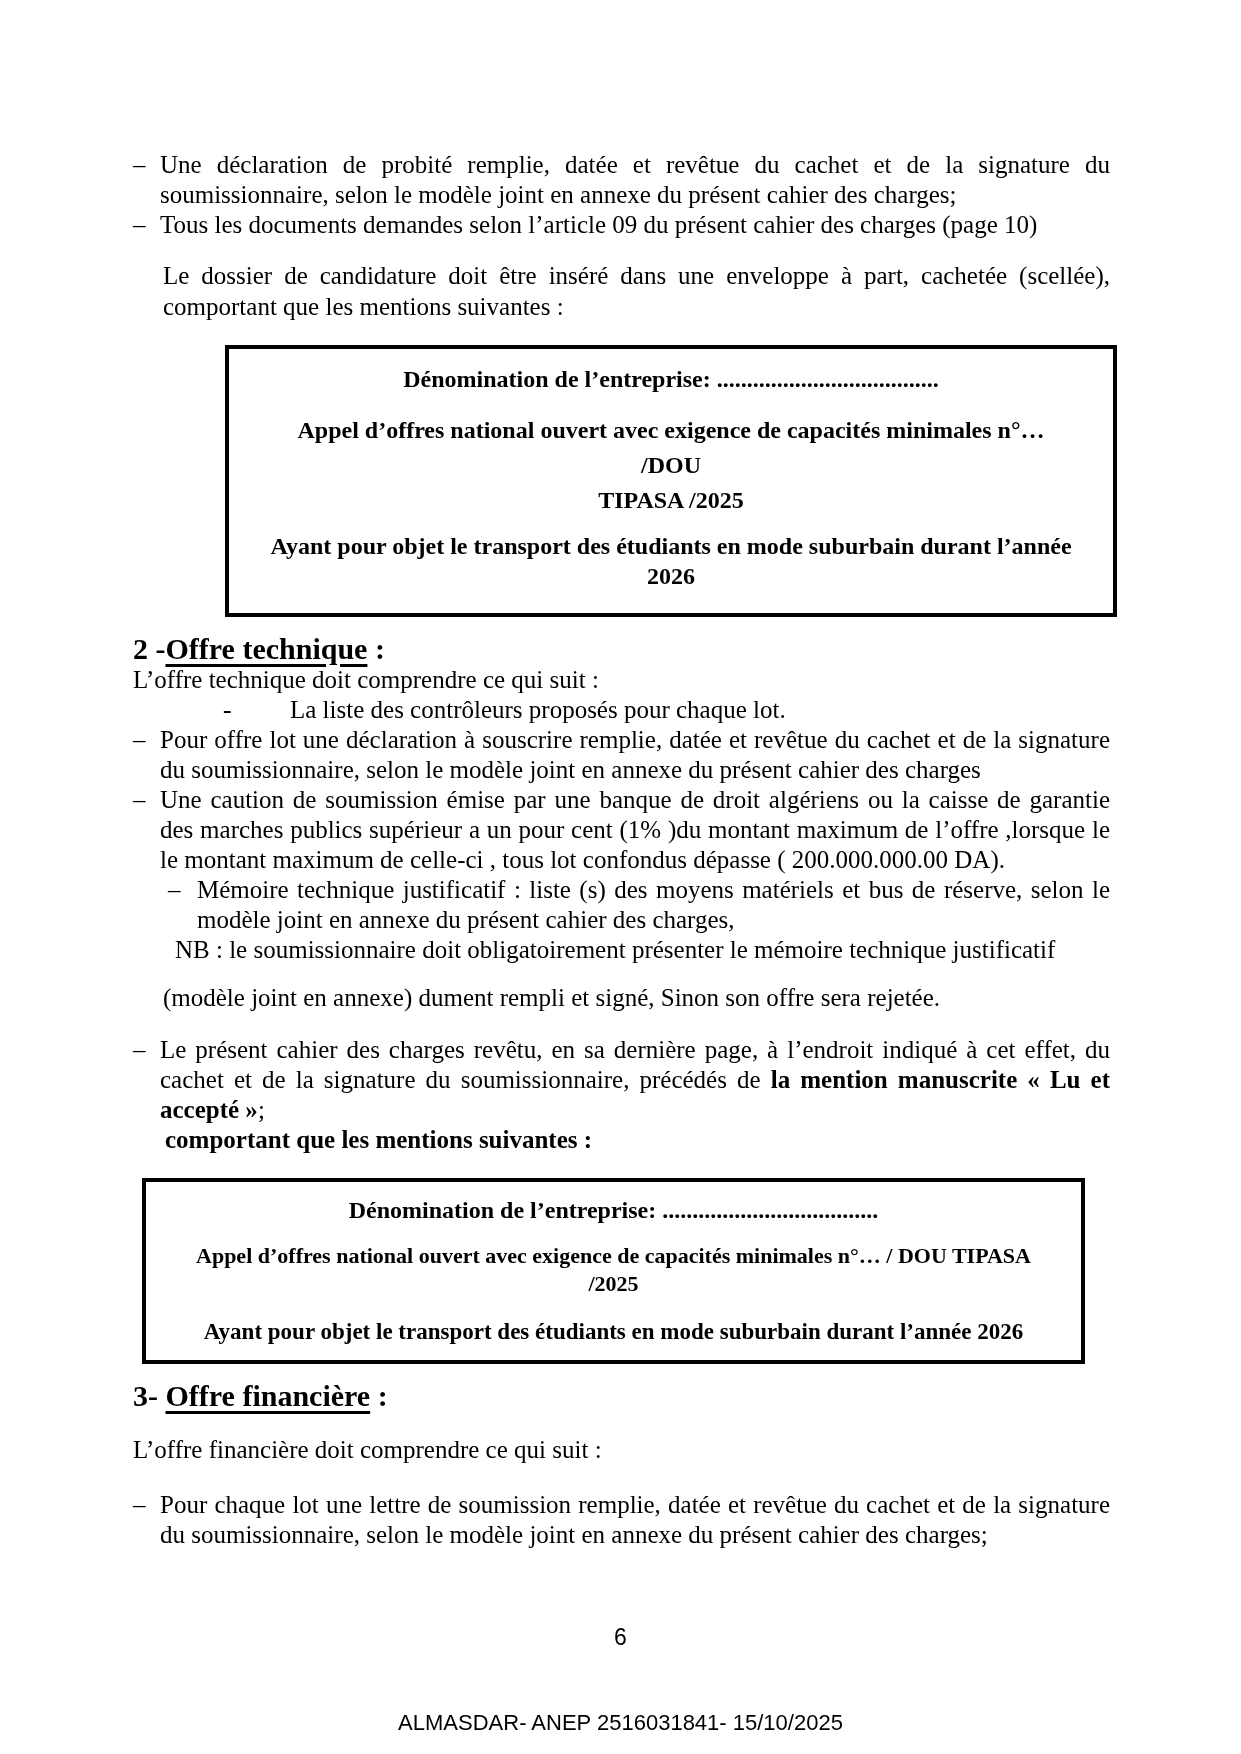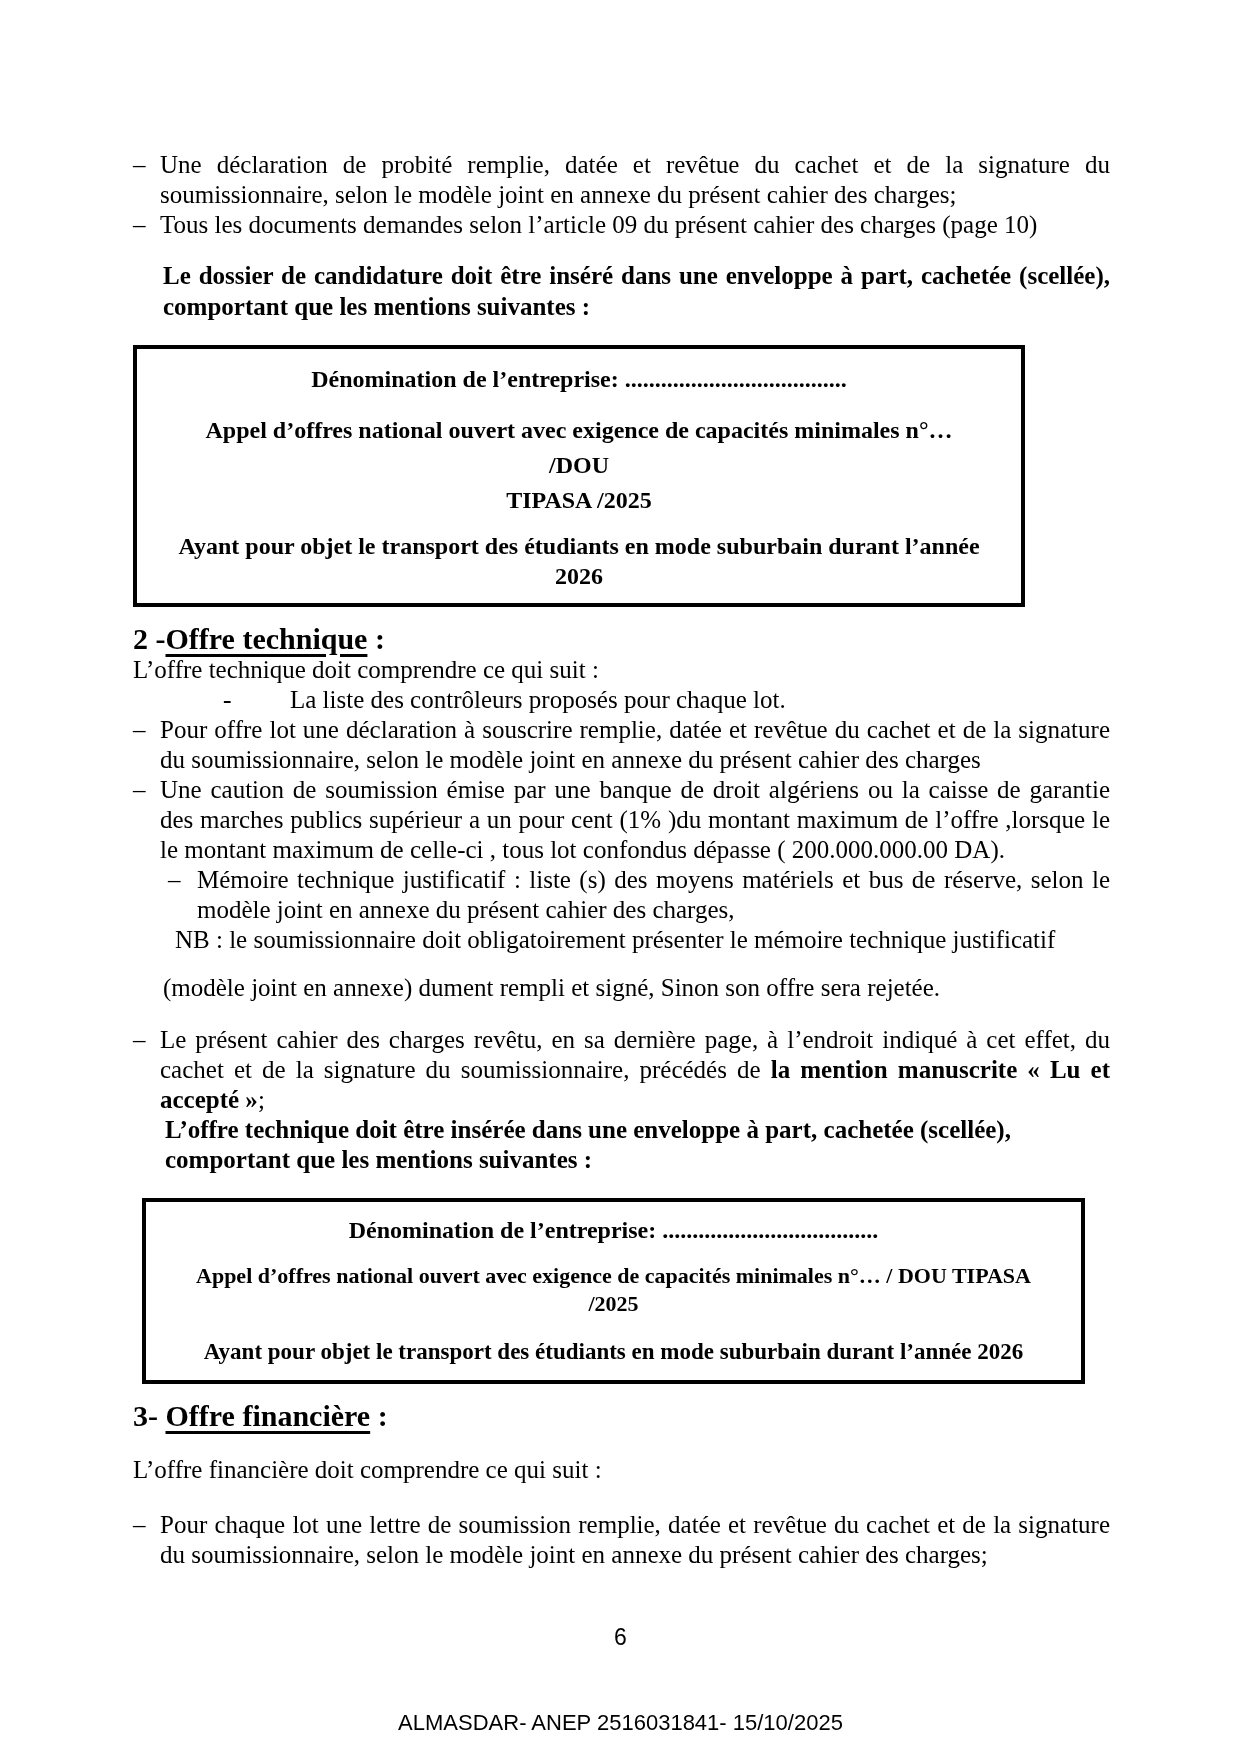--- a/index.html
+++ b/index.html
@@ -21,31 +21,31 @@
     top: 0;
     width: 977px;
   }
   
   .bullets-top { margin-top: 150px; }
   .bullet { position: relative; padding-left: 27px; text-align: justify; }
   .bullet .marker { position: absolute; left: 0; top: 0; }
   
   .note-bold {
     margin: 20px 0 0 30px;
-    font-weight: bold;
+    font-weight: normal;
     text-align: justify;
     line-height: 31px;
   }
   
   .box {
     border: 4px solid #000000;
     text-align: center;
     font-weight: bold;
   }
-  .box1 { margin-top: 23px; width: 892px; padding: 15px 38px 12px; }
+  .box1 { margin-top: 23px; margin-left: 92px; width: 892px; padding: 15px 38px 22px; }
   .box1 .den   { font-size: 24px; line-height: 30px; margin-bottom: 19px; }
   .box1 .appel { font-size: 24px; line-height: 35px; margin-bottom: 13px; }
   .box1 .appel span { display: block; }
   .box1 .objet { font-size: 24px; line-height: 30px; }
   .box2 { margin-top: 23px; margin-left: 9px; width: 943px; padding: 13px 27px 13px; }
   .box2 .den   { font-size: 24px; line-height: 30px; margin-bottom: 17px; }
   .box2 .appel { font-size: 22px; line-height: 28px; margin-bottom: 19px; }
   .box2 .objet { font-size: 23px; line-height: 30px; }
   
   h2.section { font-size: 30px; line-height: 33px; font-weight: bold; margin-top: 15px; }
@@ -134,21 +134,20 @@
 
     <p class="nb">NB : le soumissionnaire doit obligatoirement présenter le mémoire technique justificatif</p>
     <p class="modele">(modèle joint en annexe) dument rempli et signé, Sinon son offre sera rejetée.</p>
 
     <div class="bullet lu">
       <span class="marker">–</span>
       <span><span>Le présent cahier des charges revêtu, en sa dernière page, à l’endroit indiqué à cet effet, du cachet et de la signature du soumissionnaire, précédés de </span><span class="b">la mention manuscrite « Lu et accepté »</span><span>;</span></span>
     </div>
 
     <div class="note2">
-      <div>L’offre technique doit être insérée dans une enveloppe à part, cachetée (scellée),</div>
       <div>comportant que les mentions suivantes :</div>
     </div>
 
     <div class="box box2">
       <p class="den">Dénomination de l’entreprise: ....................................</p>
       <p class="appel">Appel d’offres national ouvert avec exigence de capacités minimales n°… / DOU TIPASA /2025</p>
       <p class="objet">Ayant pour objet le transport des étudiants en mode suburbain durant l’année 2026</p>
     </div>
 
     <h2 class="section"><span>3- </span><span class="u">Offre financière</span><span> :</span></h2>

